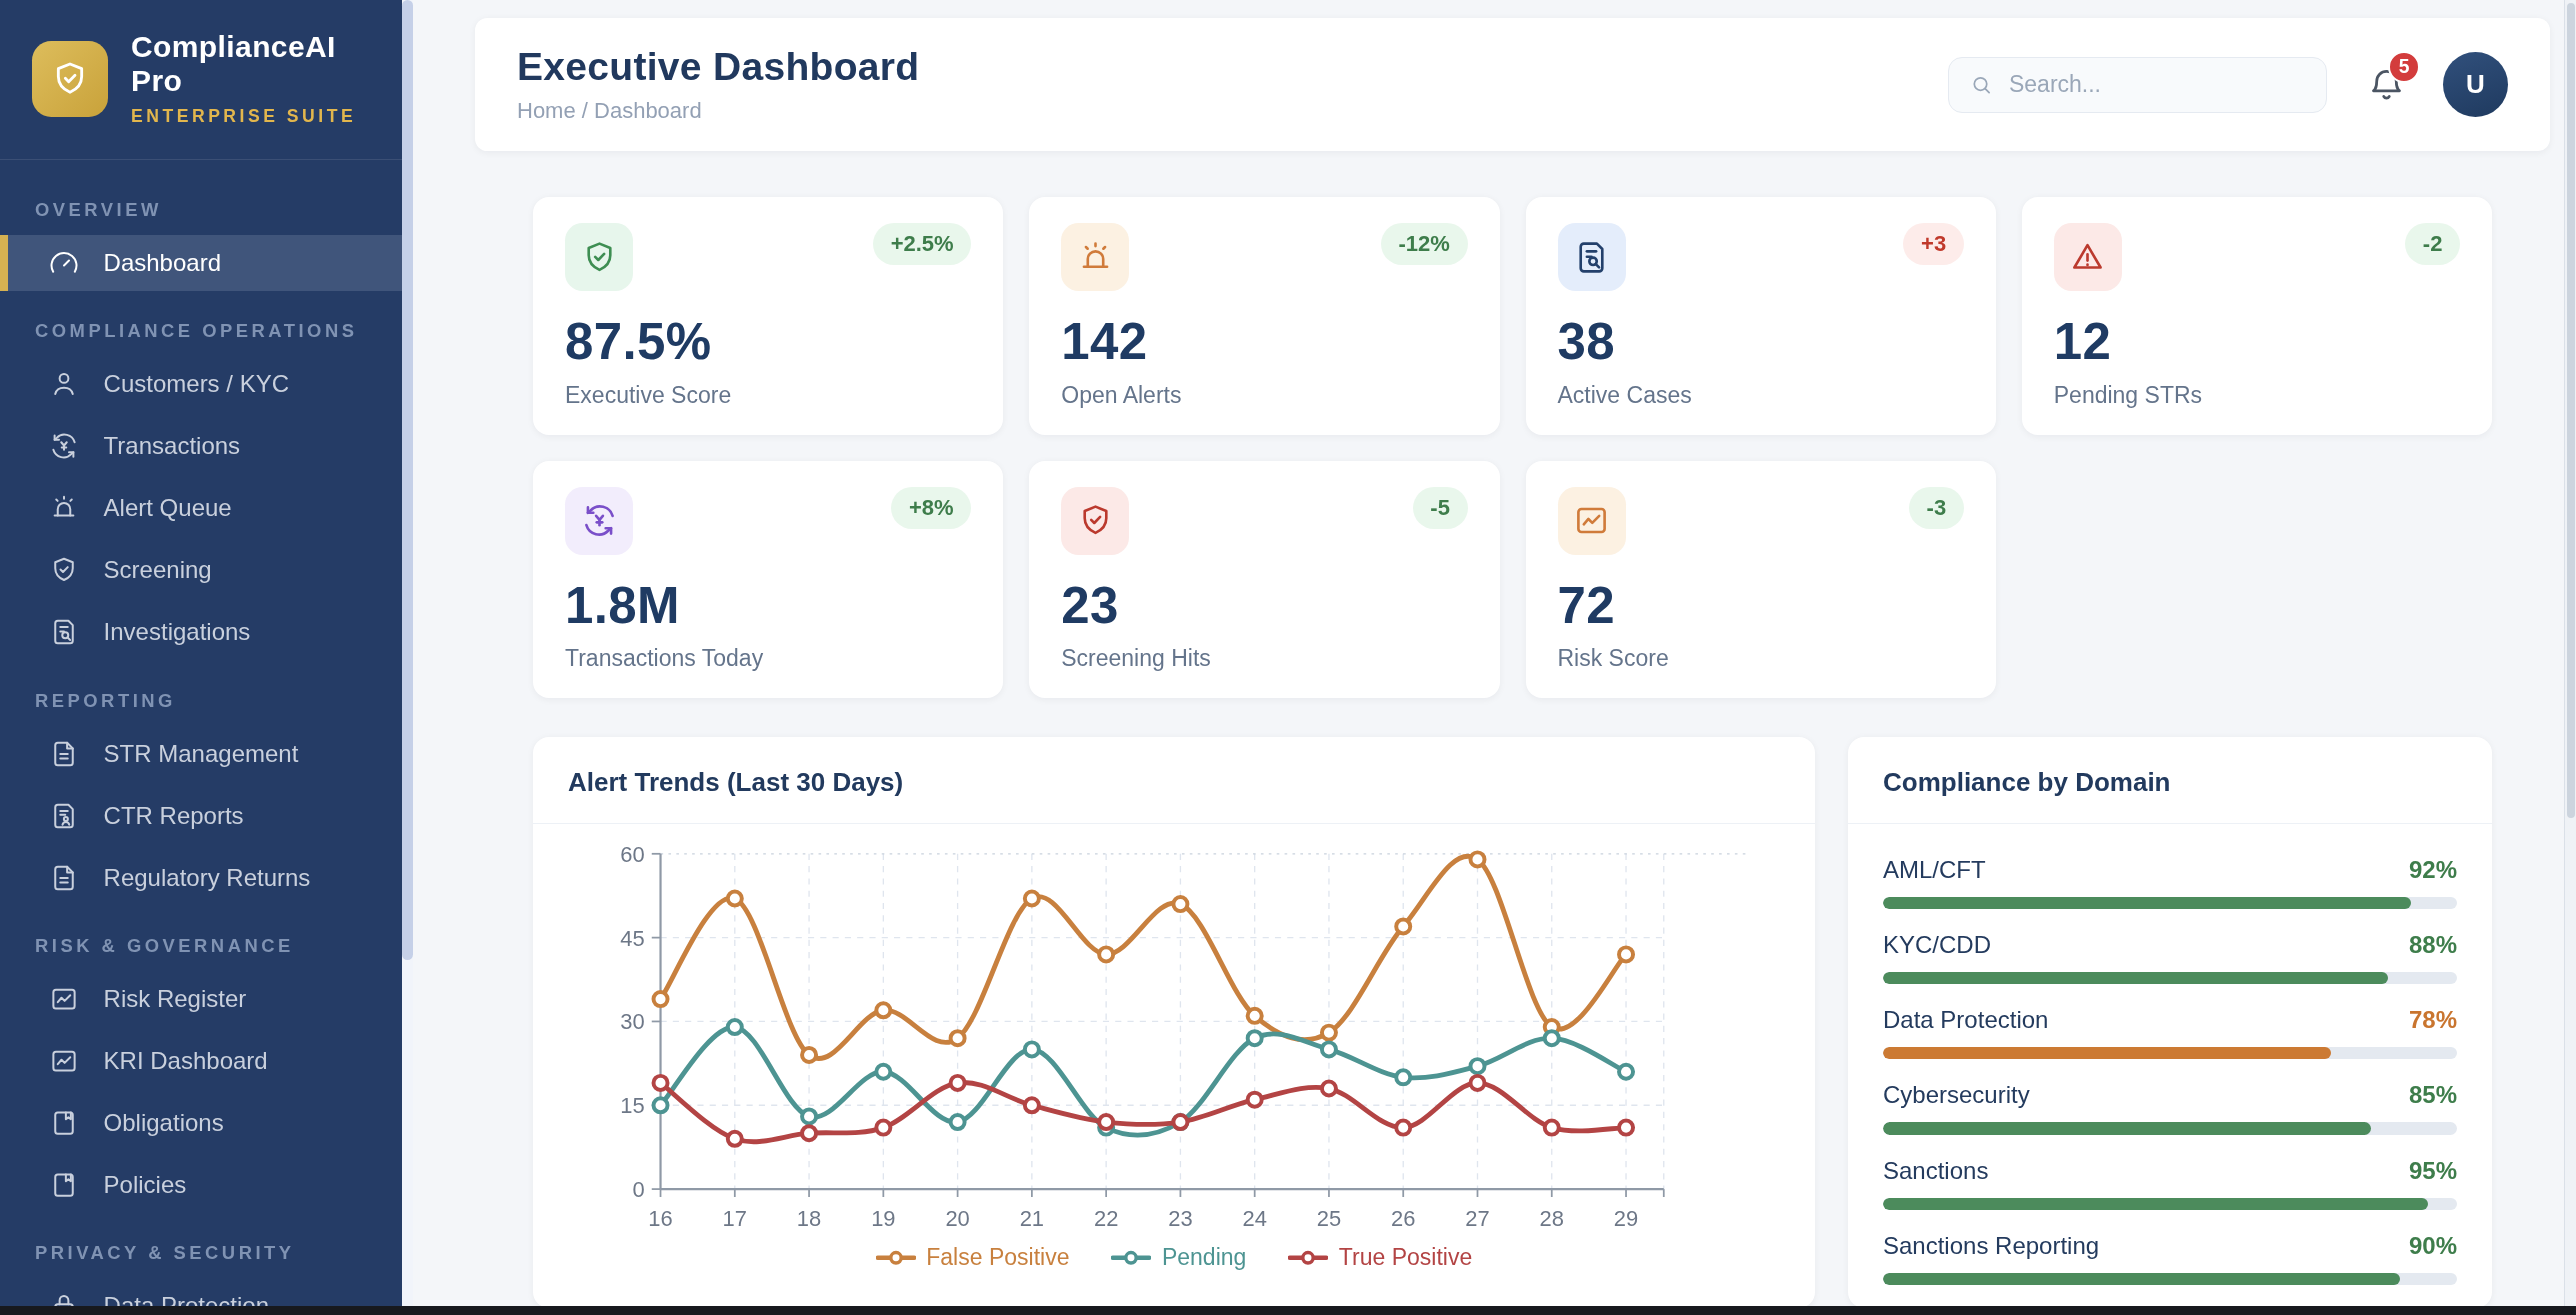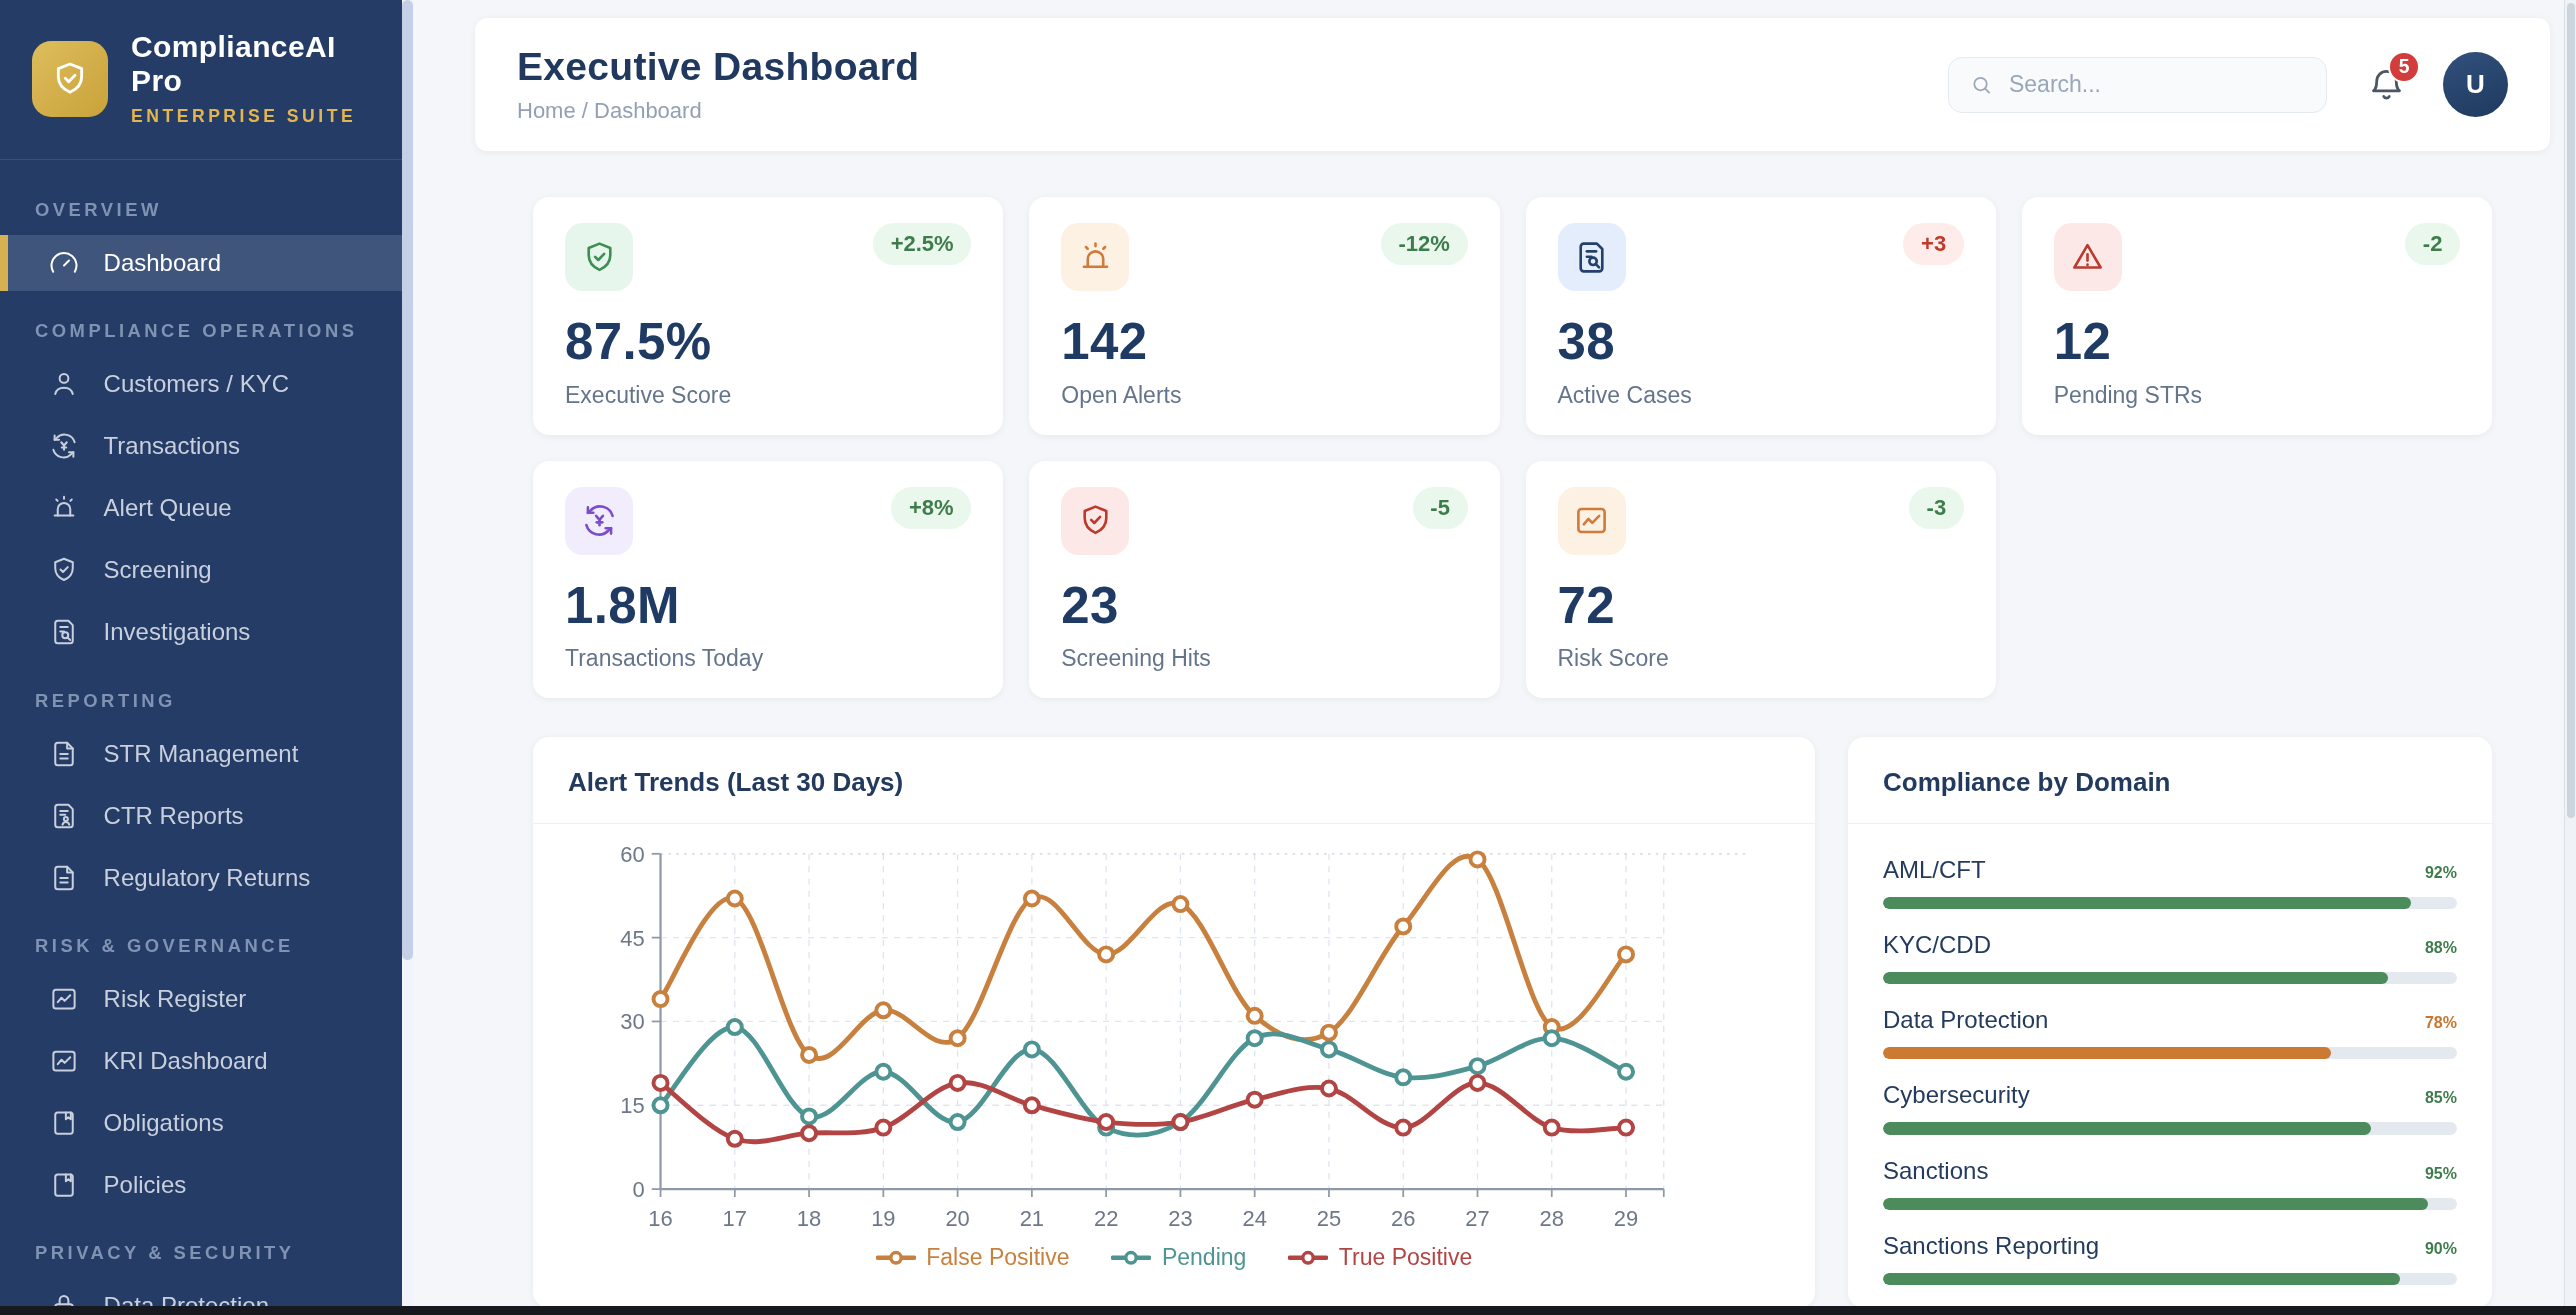--- a/index.html
+++ b/index.html
@@ -62,21 +62,21 @@
   .card-head { padding:30px 35px 24.6px 35px; border-bottom:1.8px solid #edf1f6; }
   .card-head h2 { font-size:26px; color:#223a5e; }
   #chart-host { padding:14px 35px 0 35px; }
   .legend { display:flex; justify-content:center; align-items:center; gap:42px; margin-top:1.8px; }
   .legend-item { display:flex; align-items:center; gap:10.5px; font-size:23px; cursor:pointer; }
 
   #domain-list { padding:32px 35px 0 35px; }
   .dom-item { margin-bottom:22px; }
   .dom-row { display:flex; justify-content:space-between; align-items:baseline; }
   .dom-label { font-size:24px; color:#243b5e; }
-  .dom-pct { font-size:16px; font-weight:bold; }
+  .dom-pct { font-size:24px; font-weight:bold; }
   .dom-track { margin-top:13px; height:12.3px; background:#e4e9f0; border-radius:7px; overflow:hidden; }
   .dom-fill { height:100%; border-radius:7px; }
 
   
   .page-scroll { position:absolute; right:0; top:0; width:12.3px; height:100%; background:#eff2f6;
     border-left:0.9px solid #dae0e8; z-index:20; }
   .pg-thumb { position:absolute; top:2.6px; left:1.8px; width:8.8px; height:62%; border-radius:4.4px; background:#ccd4de; }
   .bottom-bar { position:absolute; left:0; bottom:0; width:100%; height:8.8px; background:#17191e; z-index:50; }
 </style>
 </head>

